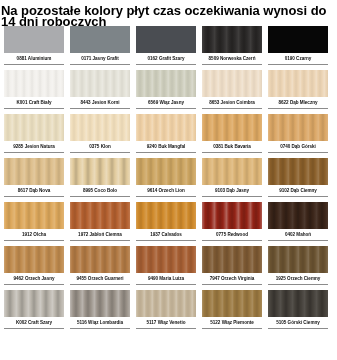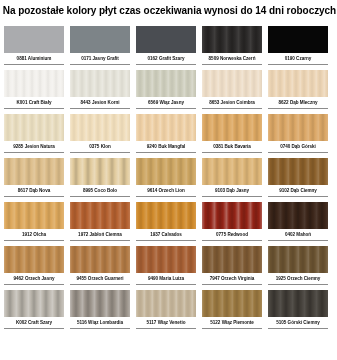--- a/index.html
+++ b/index.html
@@ -18,22 +18,22 @@
     width: 337px;
     height: 360px;
     background: #ffffff;
     box-sizing: border-box;
   }
   .headline {
     position: absolute;
     top: 5px;
     left: 1px;
     width: 337px;
-    text-align: center;
-    font-size: 10px;
+    text-align: left;
+    font-size: 13px;
     font-weight: bold;
     color: #000000;
     letter-spacing: -0.05px;
     line-height: 11px;
   }
   .grid {
     position: absolute;
     top: 26px;
     left: 0;
     width: 337px;

